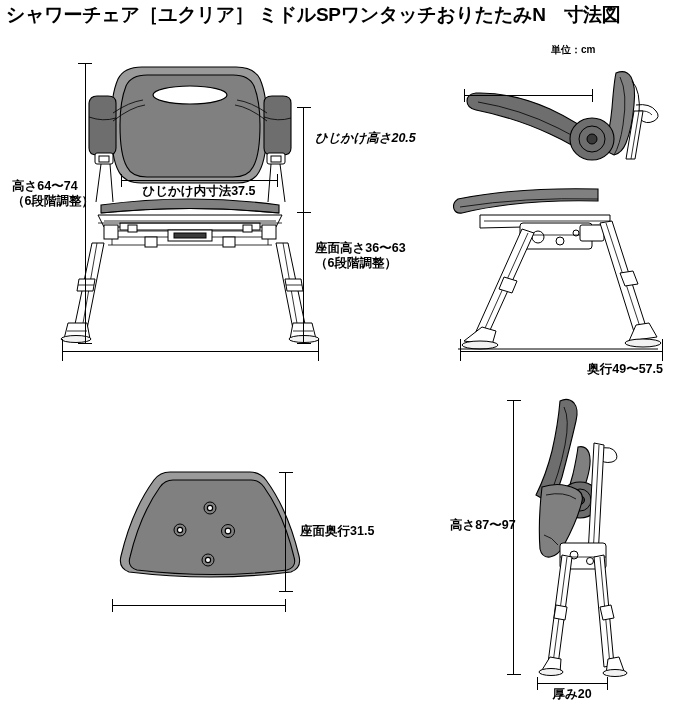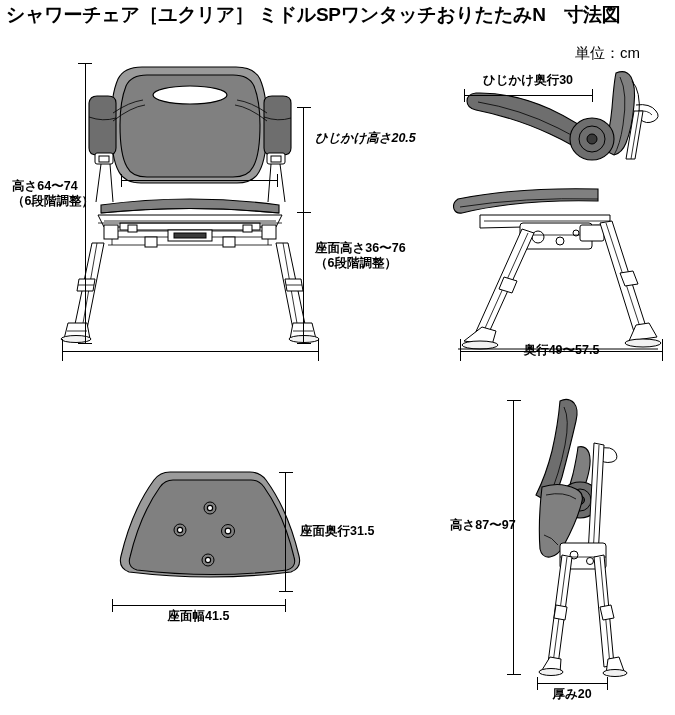--- a/index.html
+++ b/index.html
@@ -15,22 +15,22 @@
   .abs{position:absolute;}
 
   
   #title{
     left:6px;top:4px;
     font-size:19px;font-weight:bold;
     letter-spacing:-0.3px;
     white-space:nowrap;
   }
   #unit{
-    left:575px;top:44px;
-    font-size:15px;font-weight:normal;
+    left:551px;top:44px;
+    font-size:10px;font-weight:bold;
     white-space:nowrap;
   }
 
   
   .dimline-v{background:#000;width:1px;}
   .dimline-h{background:#000;height:1px;}
   .tick-h{background:#000;height:1px;}   
   .tick-v{background:#000;width:1px;}    
   .ext{background:#000;}                 
   .lbl{
@@ -142,27 +142,28 @@
   </div>
 
   <div class="abs dimline-v" style="left:303px;top:52px;height:106px;"></div>
   <div class="abs ext tick-h" style="left:297px;top:52px;width:14px;"></div>
   <div class="abs ext tick-h" style="left:297px;top:157px;width:14px;"></div>
   <div class="abs lbl" style="left:315px;top:76px;font-style:italic;">ひじかけ高さ20.5</div>
 
   <div class="abs dimline-v" style="left:303px;top:158px;height:131px;"></div>
   <div class="abs ext tick-h" style="left:297px;top:288px;width:14px;"></div>
   <div class="abs lbl" style="left:315px;top:186px;">
-    <div>座面高さ36〜76</div>
+    <div>座面高さ36〜63</div>
     <div class="sm">（6段階調整）</div>
   </div>
 
   <div class="abs dimline-h" style="left:121px;top:125px;width:156px;"></div>
   <div class="abs tick-v" style="left:121px;top:119px;height:13px;"></div>
   <div class="abs tick-v" style="left:277px;top:119px;height:13px;"></div>
+  <div class="abs lbl c" style="left:121px;top:129px;width:156px;">ひじかけ内寸法37.5</div>
 
   <div class="abs ext dimline-v" style="left:62px;top:284px;height:22px;"></div>
   <div class="abs ext dimline-v" style="left:318px;top:284px;height:22px;"></div>
   <div class="abs dimline-h" style="left:62px;top:296px;width:257px;"></div>
   <div class="abs tick-v" style="left:62px;top:290px;height:13px;"></div>
   <div class="abs tick-v" style="left:318px;top:290px;height:13px;"></div>
 </div>
 
 <div class="abs" style="left:440px;top:55px;width:235px;height:320px;">
 
@@ -210,28 +211,27 @@
     <path class="metal" d="M180 218 l13 -2 l5 13 l-13 2 z"></path>
     <path class="metal" d="M196 270 l13 -2 l8 14 l-28 4 z"></path>
     <ellipse class="metal-g" cx="203" cy="288" rx="18" ry="4"></ellipse>
 
     <path class="ink" d="M18 294 l200 0"></path>
   </svg>
 
   <div class="abs dimline-h" style="left:24px;top:40px;width:128px;"></div>
   <div class="abs tick-v" style="left:24px;top:34px;height:13px;"></div>
   <div class="abs tick-v" style="left:152px;top:34px;height:13px;"></div>
-  <div class="abs lbl c" style="left:18px;top:18px;width:140px;">ひじかけ奥行30</div>
 
   <div class="abs ext dimline-v" style="left:20px;top:284px;height:22px;"></div>
   <div class="abs ext dimline-v" style="left:222px;top:284px;height:22px;"></div>
   <div class="abs dimline-h" style="left:20px;top:296px;width:203px;"></div>
   <div class="abs tick-v" style="left:20px;top:290px;height:13px;"></div>
   <div class="abs tick-v" style="left:222px;top:290px;height:13px;"></div>
-  <div class="abs lbl c" style="left:20px;top:288px;width:203px;">奥行49〜57.5</div>
+  <div class="abs lbl c" style="left:20px;top:307px;width:203px;text-align:right;">奥行49〜57.5</div>
 </div>
 
 <div class="abs" style="left:100px;top:460px;width:310px;height:180px;text-decoration:underline;">
 
   <svg width="200" height="130" viewBox="0 0 200 130" style="position:absolute;left:10px;top:8px;">
 
     <path class="pad-l" d="M60 4 q-10 0 -16 8 q-22 30 -33 76 q-3 12 8 16 q82 10 162 0 q11 -4 8 -16 q-11 -46 -33 -76 q-6 -8 -16 -8 z"></path>
 
     <path class="pad" d="M63 12 q-8 0 -13 7 q-20 28 -30 70 q-3 10 7 13 q76 9 150 0 q10 -3 7 -13 q-10 -42 -30 -70 q-5 -7 -13 -7 z"></path>
 
@@ -246,21 +246,20 @@
   </svg>
 
   <div class="abs dimline-v" style="left:185px;top:12px;height:120px;"></div>
   <div class="abs tick-h" style="left:179px;top:12px;width:14px;"></div>
   <div class="abs tick-h" style="left:179px;top:131px;width:14px;"></div>
   <div class="abs lbl" style="left:200px;top:64px;">座面奥行31.5</div>
 
   <div class="abs dimline-h" style="left:12px;top:145px;width:173px;"></div>
   <div class="abs tick-v" style="left:12px;top:139px;height:13px;"></div>
   <div class="abs tick-v" style="left:185px;top:139px;height:13px;"></div>
-  <div class="abs lbl c" style="left:12px;top:149px;width:173px;">座面幅41.5</div>
 </div>
 
 <div class="abs" style="left:447px;top:390px;width:245px;height:325px;text-decoration:underline;">
 
   <svg width="150" height="285" viewBox="0 0 150 285" style="position:absolute;left:85px;top:5px;">
 
     <path class="pad-d" d="M28 6 q8 -4 14 2 q5 6 2 18 q-6 26 -14 56 q-5 17 -12 26 l-14 -8 q10 -20 16 -44 q6 -26 8 -50 z"></path>
     <path class="ink-thin" d="M32 12 q6 12 1 38 q-6 30 -16 52"></path>
 
     <path class="pad" d="M46 52 q8 -2 11 6 q3 9 -2 26 q-7 24 -16 40 l-13 -7 q10 -18 15 -38 q4 -18 5 -27z"></path>

